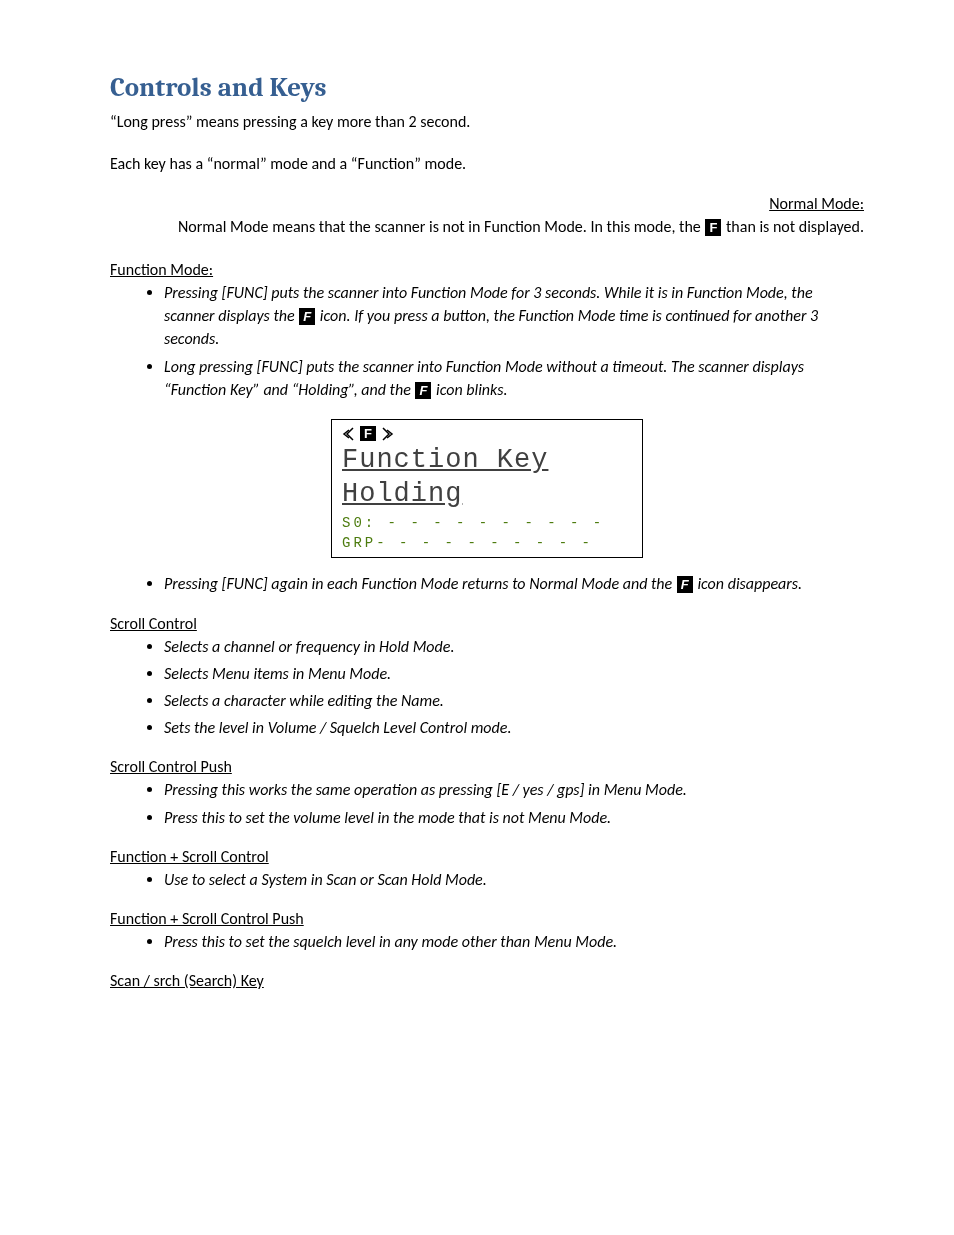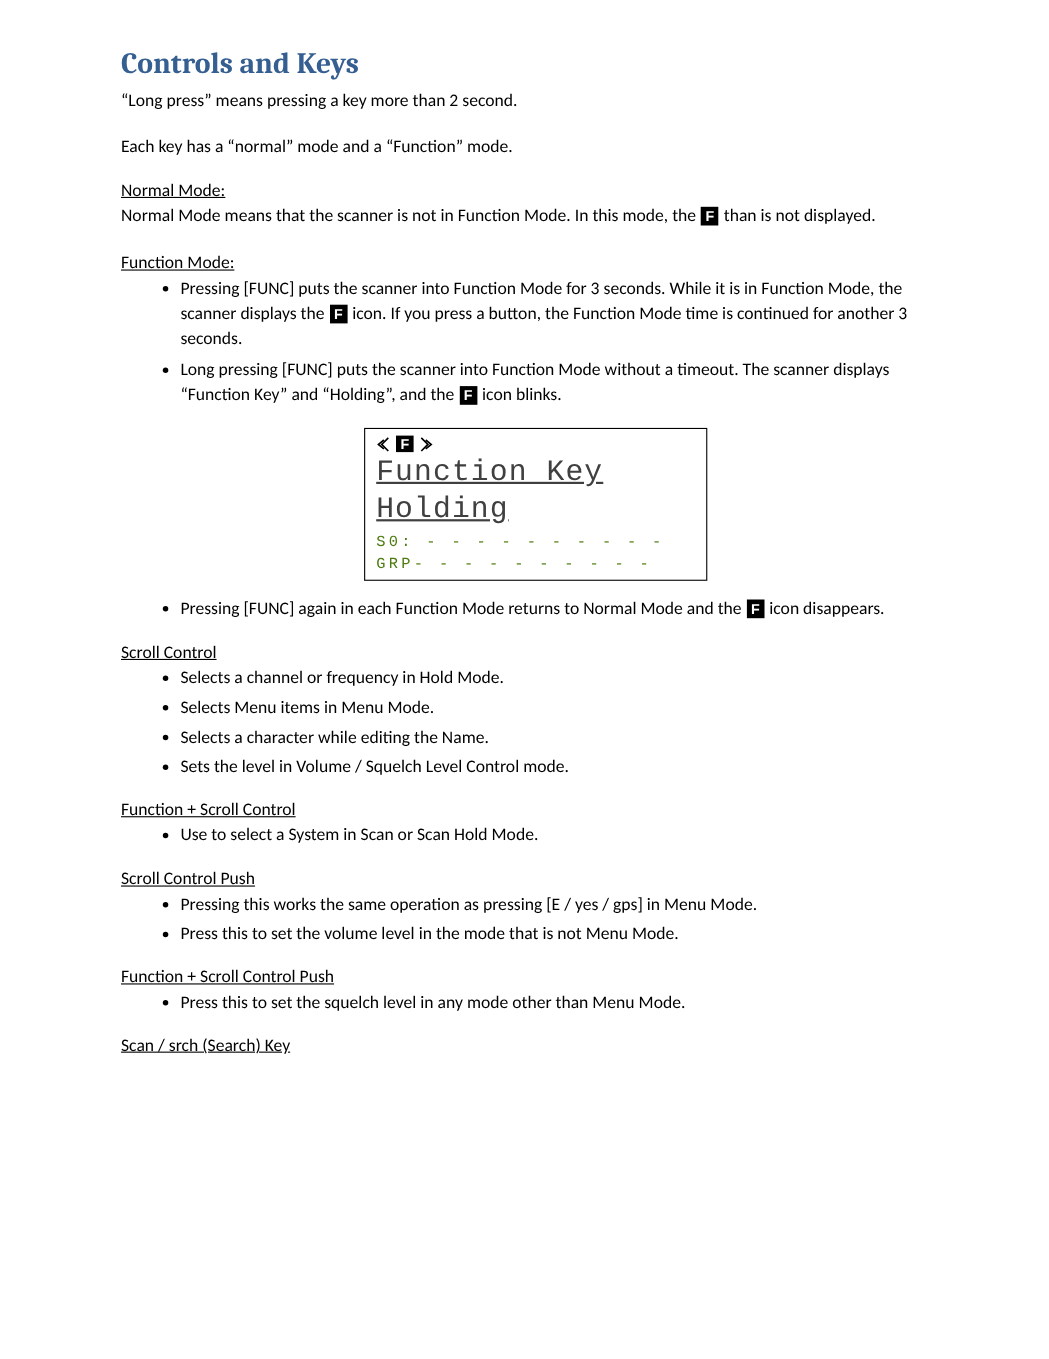--- a/index.html
+++ b/index.html
@@ -5,21 +5,21 @@
   body {
     margin: 0;
     padding: 0;
     background: #fff;
     font-family: Calibri, "Segoe UI", Arial, sans-serif;
     font-size: 16px;
     color: #000;
     width: 954px;
   }
   .page {
-    padding: 42px 90px 60px 110px;
+    padding: 72px 90px 60px 110px;
   }
   h1.title {
     font-family: Cambria, Georgia, "Times New Roman", serif;
     color: #365F91;
     font-size: 27px;
     font-weight: 700;
     margin: 0 0 8px 0;
   }
   p.para {
     margin: 0 0 20px 0;
@@ -34,20 +34,21 @@
     line-height: 1.55;
   }
   ul.bullets {
     margin: 2px 0 18px 0;
     padding-left: 54px;
     list-style: disc;
   }
   ul.bullets li {
     margin: 2px 0 4px 0;
     line-height: 1.45;
+    font-style: italic;
   }
   .f-icon {
     display: inline-block;
     background: #000;
     color: #fff;
     font-weight: 700;
     font-family: Arial, sans-serif;
     font-size: 13px;
     line-height: 1;
     padding: 2px 4px 2px 4px;
@@ -101,21 +102,21 @@
 </head>
 <body>
 
 <div class="page">
 
   <h1 class="title">Controls and Keys</h1>
 
   <p class="para">“Long press” means pressing a key more than 2 second.</p>
   <p class="para">Each key has a “normal” mode and a “Function” mode.</p>
 
-  <div style="margin-bottom:20px;">
+  <div style="margin-bottom:20px;text-align:right;">
     <span class="section-label">Normal Mode:</span>
     <span class="inline-flow">
       <span>Normal Mode means that the scanner is not in Function Mode. In this mode, the </span><span class="f-icon">F</span><span> than is not displayed.</span>
     </span>
   </div>
 
   <div>
     <span class="section-label">Function Mode:</span>
     <ul class="bullets">
       <li>
@@ -159,31 +160,31 @@
     <span class="section-label">Scroll Control</span>
     <ul class="bullets">
       <li>Selects a channel or frequency in Hold Mode.</li>
       <li>Selects Menu items in Menu Mode.</li>
       <li>Selects a character while editing the Name.</li>
       <li>Sets the level in Volume / Squelch Level Control mode.</li>
     </ul>
   </div>
 
   <div>
-    <span class="section-label">Function + Scroll Control</span>
+    <span class="section-label">Scroll Control Push</span>
     <ul class="bullets">
-      <li>Use to select a System in Scan or Scan Hold Mode.</li>
+      <li>Pressing this works the same operation as pressing [E / yes / gps] in Menu Mode.</li>
+      <li>Press this to set the volume level in the mode that is not Menu Mode.</li>
     </ul>
   </div>
 
   <div>
-    <span class="section-label">Scroll Control Push</span>
+    <span class="section-label">Function + Scroll Control</span>
     <ul class="bullets">
-      <li>Pressing this works the same operation as pressing [E / yes / gps] in Menu Mode.</li>
-      <li>Press this to set the volume level in the mode that is not Menu Mode.</li>
+      <li>Use to select a System in Scan or Scan Hold Mode.</li>
     </ul>
   </div>
 
   <div>
     <span class="section-label">Function + Scroll Control Push</span>
     <ul class="bullets">
       <li>Press this to set the squelch level in any mode other than Menu Mode.</li>
     </ul>
   </div>
 

